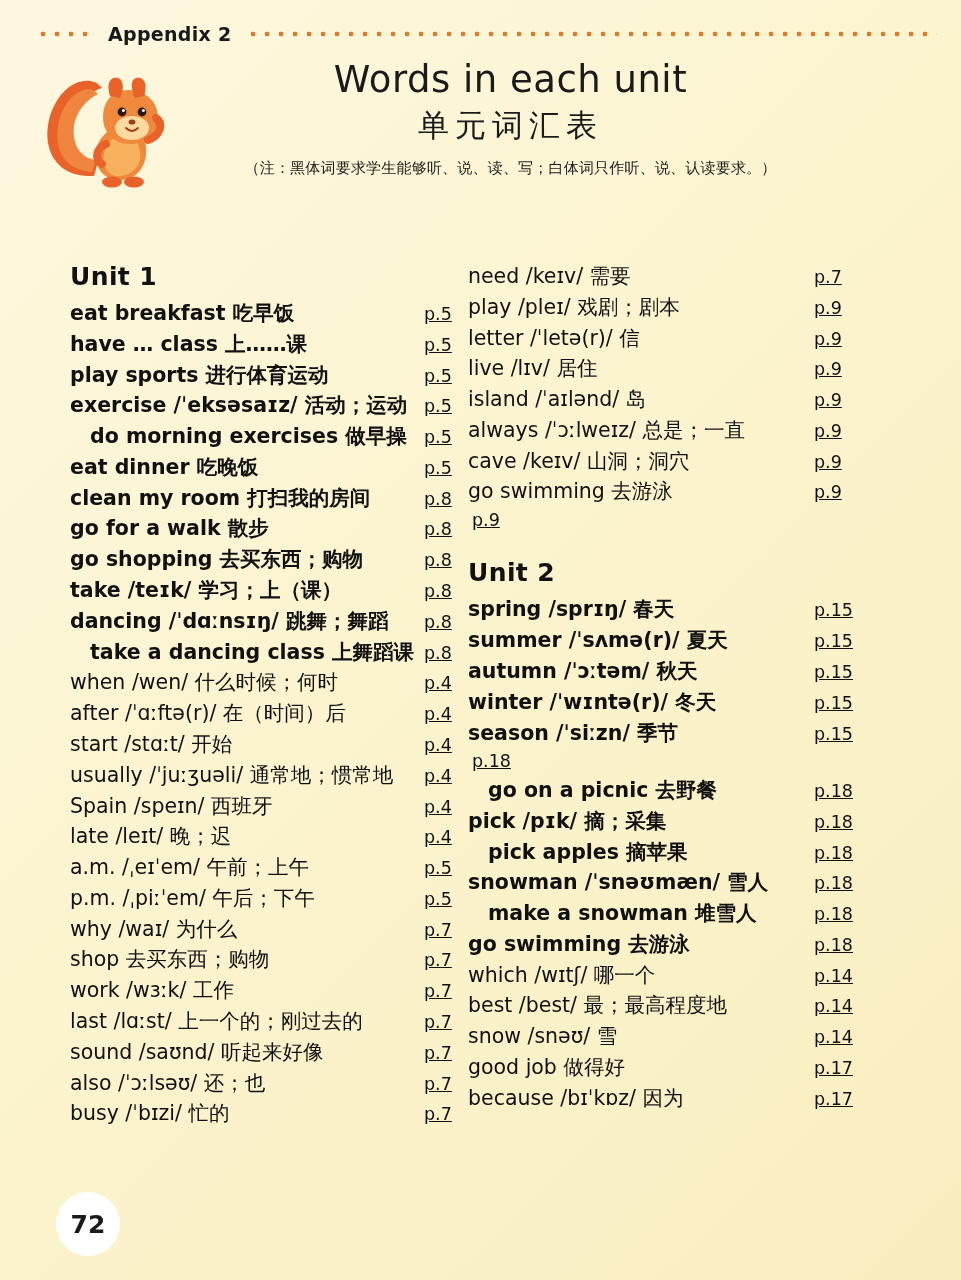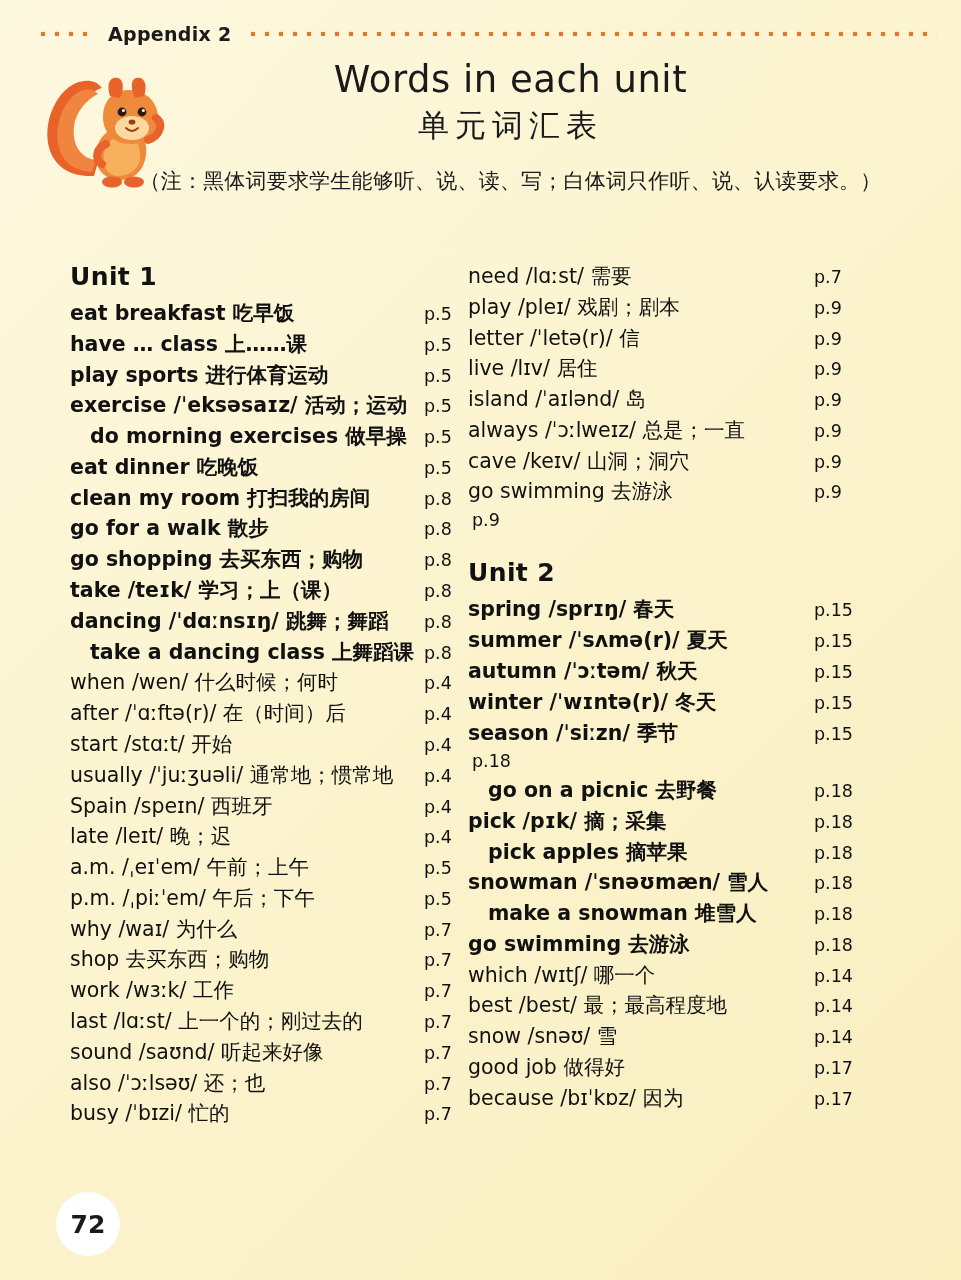--- a/index.html
+++ b/index.html
@@ -81,23 +81,23 @@
     margin-left: 60px;
   }
   .sub-title {
     font-size: 31px;
     color: #1a1a1a;
     margin-top: 4px;
     letter-spacing: 6px;
     margin-left: 60px;
   }
   .note {
-    font-size: 21px;
+    font-size: 15px;
     color: #1a1a1a;
-    margin-top: 20px;
+    margin-top: 12px;
     margin-left: 60px;
     letter-spacing: 0.2px;
   }
 
   
   .columns {
     position: absolute;
     top: 246px;
     left: 0;
     width: 961px;
@@ -132,20 +132,21 @@
     color: #111;
     white-space: nowrap;
   }
   .entry .pg {
     flex: 0 0 auto;
     font-size: 17.5px;
     color: #111;
     text-align: left;
     width: 54px;
     padding-left: 4px;
+    text-decoration: underline;
   }
   .col-left .pg { width: 46px; }
   .entry.indent .txt { padding-left: 20px; }
   .bold { font-weight: bold; }
 
   
   .page-num {
     position: absolute;
     left: 56px;
     bottom: 24px;
@@ -321,21 +322,21 @@
           </div>
           <div class="entry">
             <span class="txt">busy /ˈbɪzi/ 忙的</span>
             <span class="pg">p.7</span>
           </div>
         </div>
     </div>
     <div class="col col-right">
       <div id="right-top-entries">
           <div class="entry">
-            <span class="txt">need /lɑːst/ 需要</span>
+            <span class="txt">need /keɪv/ 需要</span>
             <span class="pg">p.7</span>
           </div>
           <div class="entry">
             <span class="txt">play /pleɪ/ 戏剧；剧本</span>
             <span class="pg">p.9</span>
           </div>
           <div class="entry">
             <span class="txt">letter /ˈletə(r)/ 信</span>
             <span class="pg">p.9</span>
           </div>

